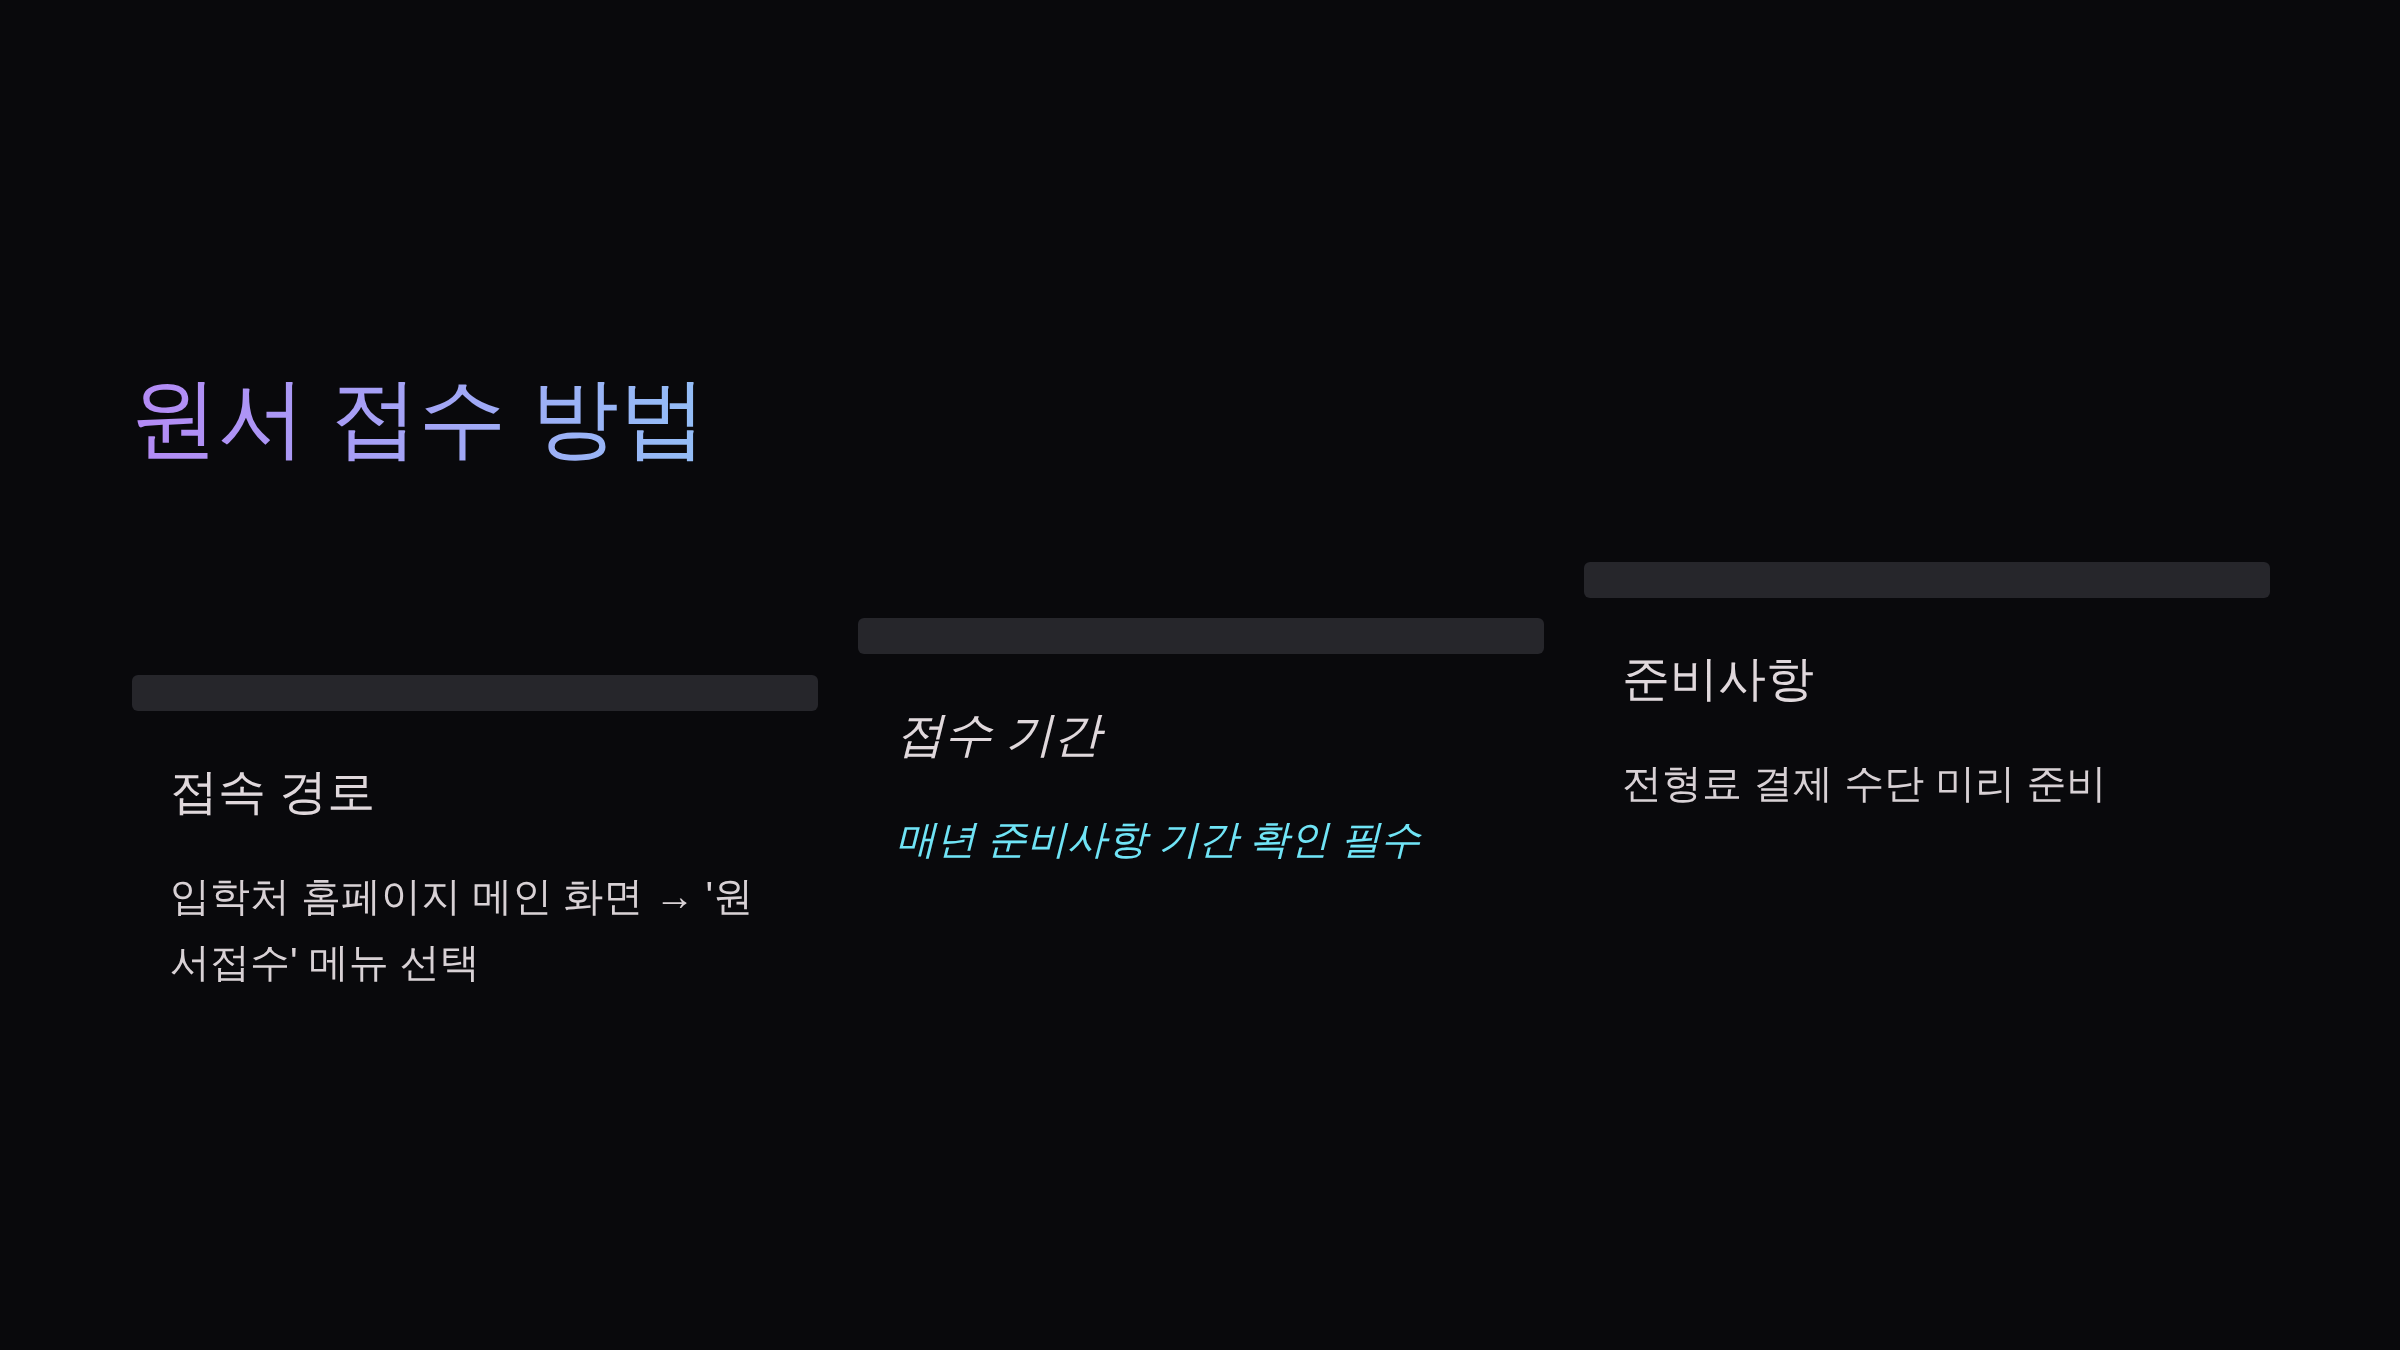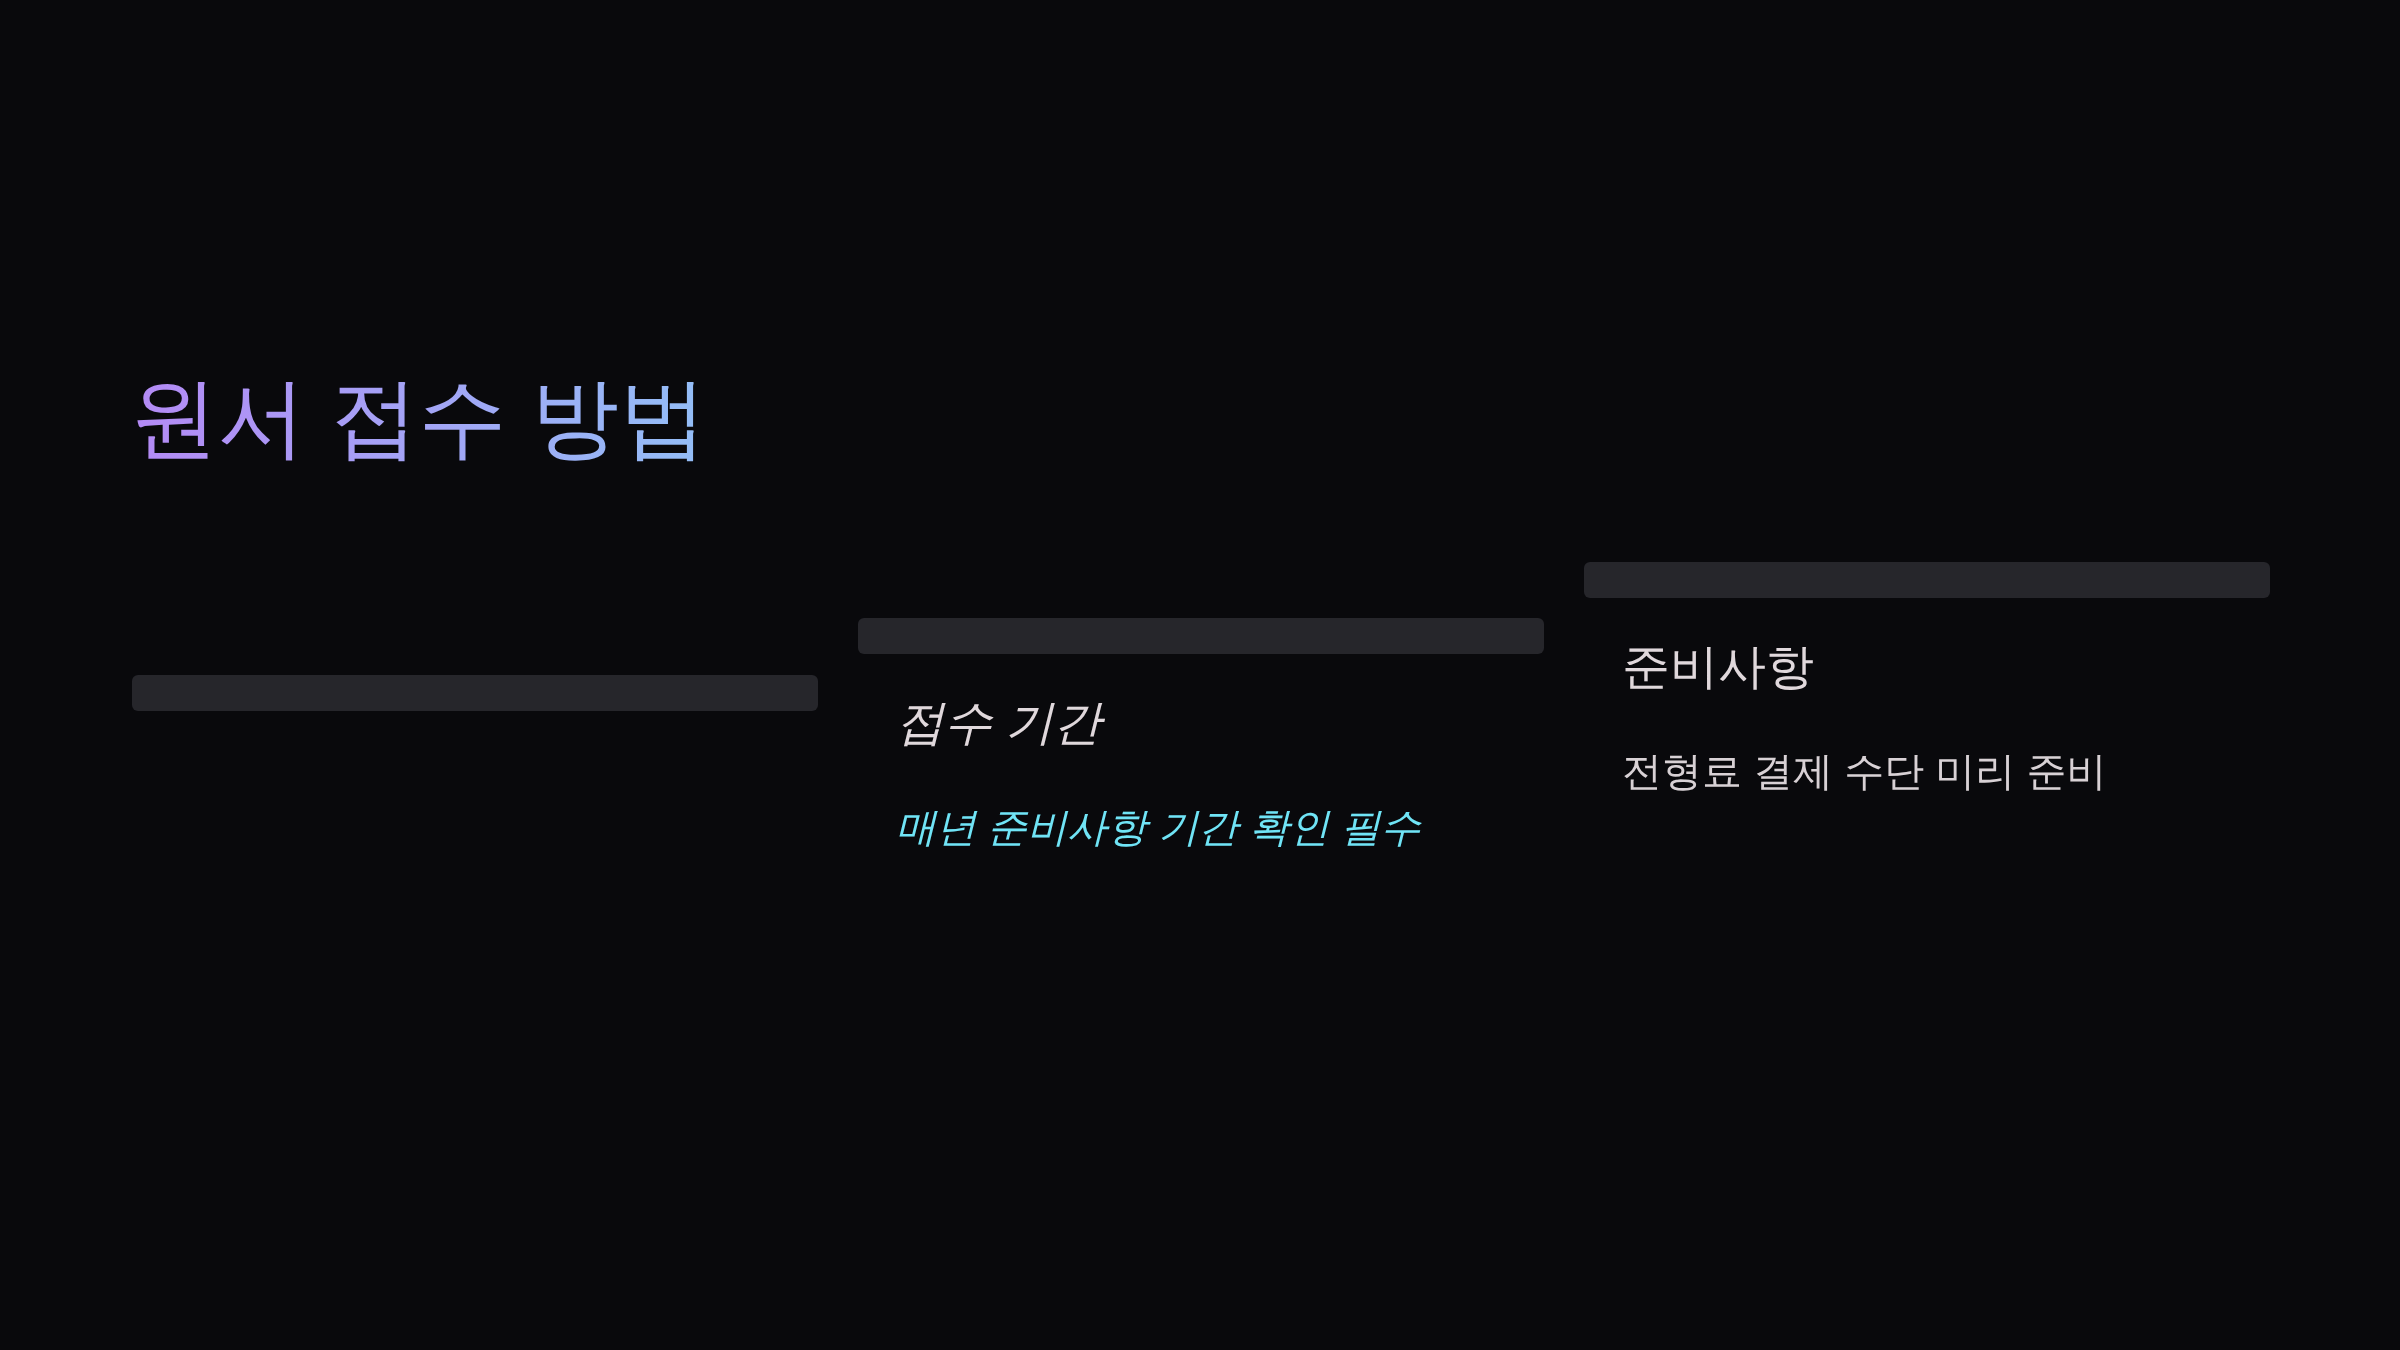--- a/index.html
+++ b/index.html
@@ -55,21 +55,21 @@
   }
   .card.offset-1 { margin-top: 113px; }
   .card.offset-2 { margin-top: 56px; font-style: italic; }
   .placeholder-bar {
     width: 100%;
     height: 36px;
     border-radius: 6px;
     background: var(--placeholder-bar);
   }
   .card-body {
-    padding: 40px 37px 0 38px;
+    padding: 52px 37px 0 38px;
   }
   .card-heading {
     font-size: 48px;
     font-weight: 500;
     line-height: 1.2;
     color: var(--heading-text);
   }
   .card-text {
     margin-top: 42px;
     font-size: 40px;
@@ -85,20 +85,24 @@
 <body>
 
 <div class="slide">
 
   <h1 class="slide-title">원서 접수 방법</h1>
 
   <div class="cards">
 
     <section class="card offset-1">
       <div class="placeholder-bar"></div>
+      <div class="card-body">
+        <h3 class="card-heading">접속 경로</h3>
+        <p class="card-text">입학처 홈페이지 메인 화면 → '원서접수' 메뉴 선택</p>
+      </div>
     </section>
 
     <section class="card offset-2">
       <div class="placeholder-bar"></div>
       <div class="card-body">
         <h3 class="card-heading">접수 기간</h3>
         <p class="card-text accent">매년 준비사항 기간 확인 필수</p>
       </div>
     </section>
 

